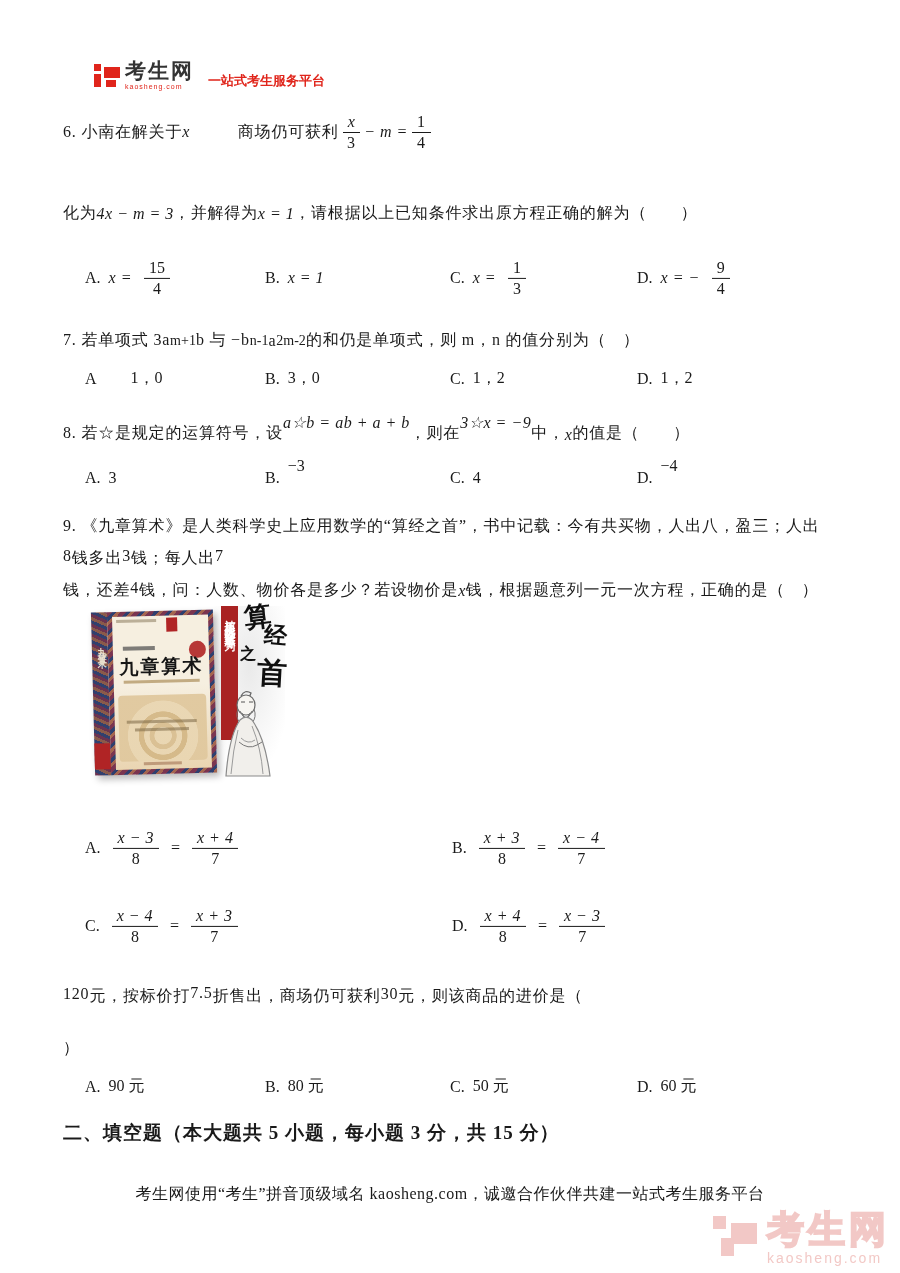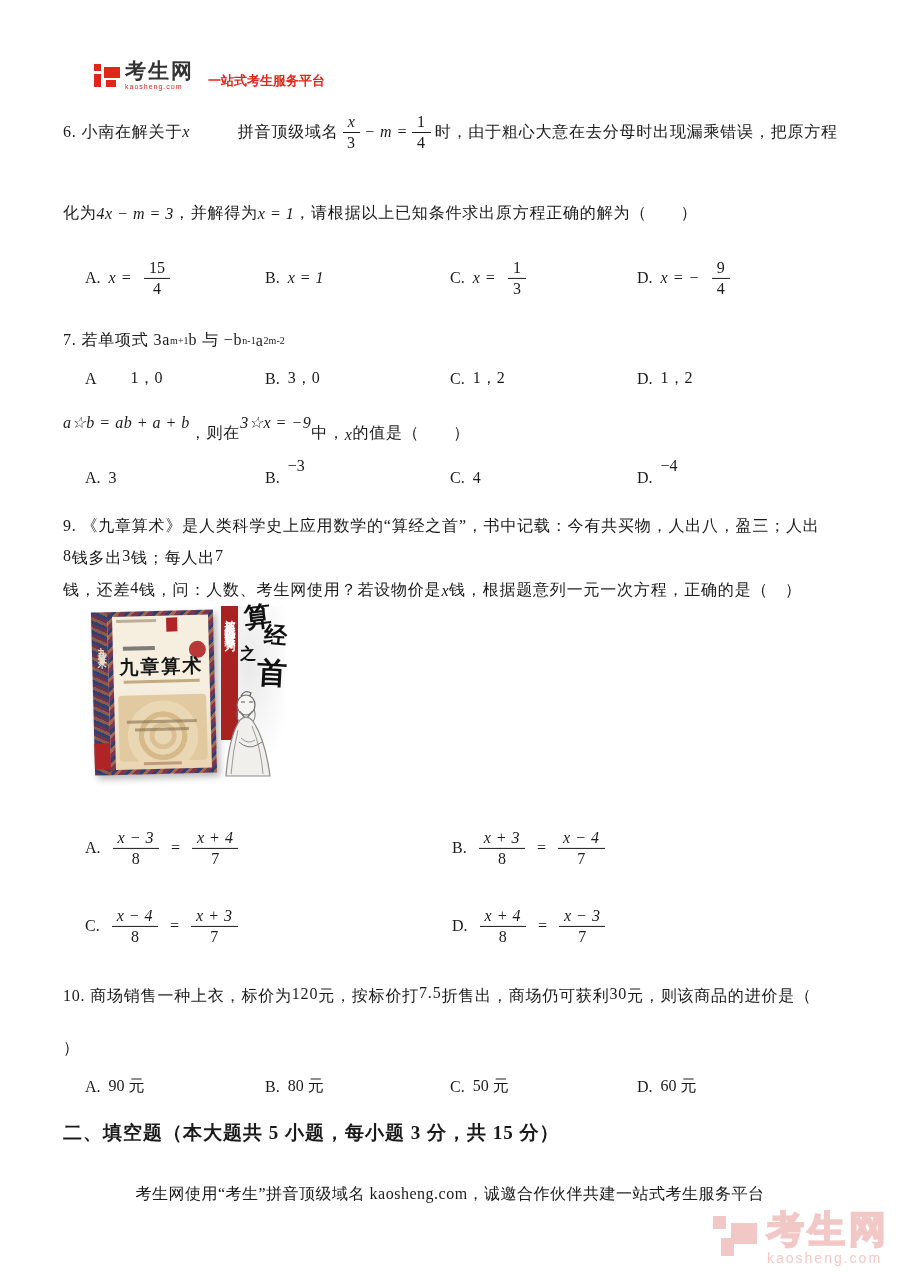--- a/index.html
+++ b/index.html
@@ -22,21 +22,21 @@
   .brand-col{margin-left:4px;line-height:1;}
   .brand-name{font-size:21px;font-weight:bold;color:#333;letter-spacing:2px;font-family:"Liberation Sans","DejaVu Sans",sans-serif;}
   .brand-domain{font-size:7px;color:#e0251b;letter-spacing:1px;margin-top:2px;font-family:"Liberation Sans","DejaVu Sans",sans-serif;}
   .brand-tagline{margin-left:14px;margin-top:12px;color:#e0251b;font-size:13px;font-weight:bold;font-family:"Liberation Sans","DejaVu Sans",sans-serif;}
 
   
   .stem{font-size:16px;letter-spacing:.8px;display:flex;align-items:center;}
   .cn{white-space:pre;}
   .math{font-family:"Liberation Serif",serif;font-style:italic;letter-spacing:.5px;white-space:pre;}
   .rm{font-family:"Liberation Serif",serif;font-style:normal;white-space:pre;}
-  sup{font-size:10px;letter-spacing:0;}
+  sup{font-size:14px;letter-spacing:0;}
   .frac{display:inline-flex;flex-direction:column;align-items:center;line-height:1.1;margin:0 4px;font-size:16px;vertical-align:middle;}
   .frac .num{padding:0 5px 1px;border-bottom:1.3px solid #1a1a1a;}
   .frac .den{padding-top:1px;}
   .raised{position:relative;top:-12px;}
   .raised-sm{position:relative;top:-4px;}
   .num-r{position:relative;top:-3px;}
 
   .opt-row{left:0;width:900px;height:60px;}
   .opt{position:absolute;display:flex;align-items:center;gap:8px;font-size:16px;top:50%;transform:translateY(-50%);}
   .opt-gap .opt-label{margin-right:26px;}
@@ -115,31 +115,30 @@
       <div class="brand-name">考生网</div>
       <div class="brand-domain">kaosheng.com</div>
     </span>
     <span class="brand-tagline">一站式考生服务平台</span>
   </div>
 
   <div class="abs stem nowrap" style="left:63px;top:100px;height:64px;">
     <span class="cn">6. 小南在解关于</span>
       <span class="math">x</span>
       <span style="display:inline-block;width:48px;"></span>
-      <span class="cn">拼音顶级域名</span>
+      <span class="cn">商场仍可获利</span>
       <span class="frac">
         <span class="num math">x</span>
         <span class="den rm">3</span>
       </span>
       <span class="math">− m =</span>
       <span class="frac">
         <span class="num rm">1</span>
         <span class="den rm">4</span>
       </span>
-      <span class="cn">时，由于粗心大意在去分母时出现漏乘错误，把原方程</span>
   </div>
 
   <div class="abs stem nowrap" style="left:63px;top:203px;">
     <span class="cn">化为</span>
       <span class="math">4x − m = 3</span>
       <span class="cn">，并解得为</span>
       <span class="math">x = 1</span>
       <span class="cn">，请根据以上已知条件求出原方程正确的解为（　　）</span>
   </div>
 
@@ -174,20 +173,21 @@
     </div>
   </div>
 
   <div class="abs stem nowrap" style="left:63px;top:330px;">
     <span class="cn">7. 若单项式 3a</span>
       <sup class="rm">m+1</sup>
       <span class="rm">b 与 −b</span>
       <sup class="rm">n-1</sup>
       <span class="rm">a</span>
       <sup class="rm">2m-2</sup>
+      <span class="cn">的和仍是单项式，则 m，n 的值分别为（　）</span>
   </div>
 
   <div class="abs opt-row" style="top:362px;height:32px;">
     <div class="opt opt-gap" style="left:85px;">
       <span class="opt-label">A</span>
       <span>1，0</span>
     </div>
     <div class="opt" style="left:265px;">
       <span>B.</span>
       <span>3，0</span>
@@ -196,20 +196,21 @@
       <span>C.</span>
       <span>1，2</span>
     </div>
     <div class="opt" style="left:637px;">
       <span>D.</span>
       <span>1，2</span>
     </div>
   </div>
 
   <div class="abs stem nowrap" style="left:63px;top:400px;height:44px;align-items:flex-end;">
+    <span class="cn">8. 若☆是规定的运算符号，设</span>
       <span class="math raised">a☆b = ab + a + b</span>
       <span class="cn">，则在</span>
       <span class="math raised">3☆x = −9</span>
       <span class="cn">中，</span>
       <span class="math">x</span>
       <span class="cn">的值是（　　）</span>
   </div>
 
   <div class="abs opt-row" style="top:458px;height:40px;">
     <div class="opt" style="left:85px;">
@@ -236,21 +237,21 @@
   <div class="abs stem nowrap" style="left:63px;top:548px;">
       <span class="rm num-r">8</span>
       <span class="cn">钱多出</span>
       <span class="rm num-r">3</span>
       <span class="cn">钱；每人出</span>
       <span class="rm num-r">7</span>
   </div>
   <div class="abs stem nowrap" style="left:63px;top:580px;">
     <span class="cn">钱，还差</span>
       <span class="rm num-r">4</span>
-      <span class="cn">钱，问：人数、考生网使用？若设物价是</span>
+      <span class="cn">钱，问：人数、物价各是多少？若设物价是</span>
       <span class="math">x</span>
       <span class="cn">钱，根据题意列一元一次方程，正确的是（　）</span>
   </div>
 
   <div class="abs figure">
     <div class="wash"></div>
 
     <div class="book">
       <div class="spine">
         <span class="spine-title">九章算术</span>
@@ -342,21 +343,20 @@
         </span>
       <span class="rm">=</span>
       <span class="frac">
           <span class="num math">x − 3</span>
           <span class="den rm">7</span>
         </span>
     </div>
   </div>
 
   <div class="abs stem nowrap" style="left:63px;top:986px;">
-    <span class="cn">10. 商场销售一种上衣，标价为</span>
       <span class="rm num-r">120</span>
       <span class="cn">元，按标价打</span>
       <span class="rm raised-sm">7.5</span>
       <span class="cn">折售出，商场仍可获利</span>
       <span class="rm num-r">30</span>
       <span class="cn">元，则该商品的进价是（</span>
   </div>
   <div class="abs stem nowrap" style="left:63px;top:1038px;">
     <span class="cn">）</span>
   </div>

